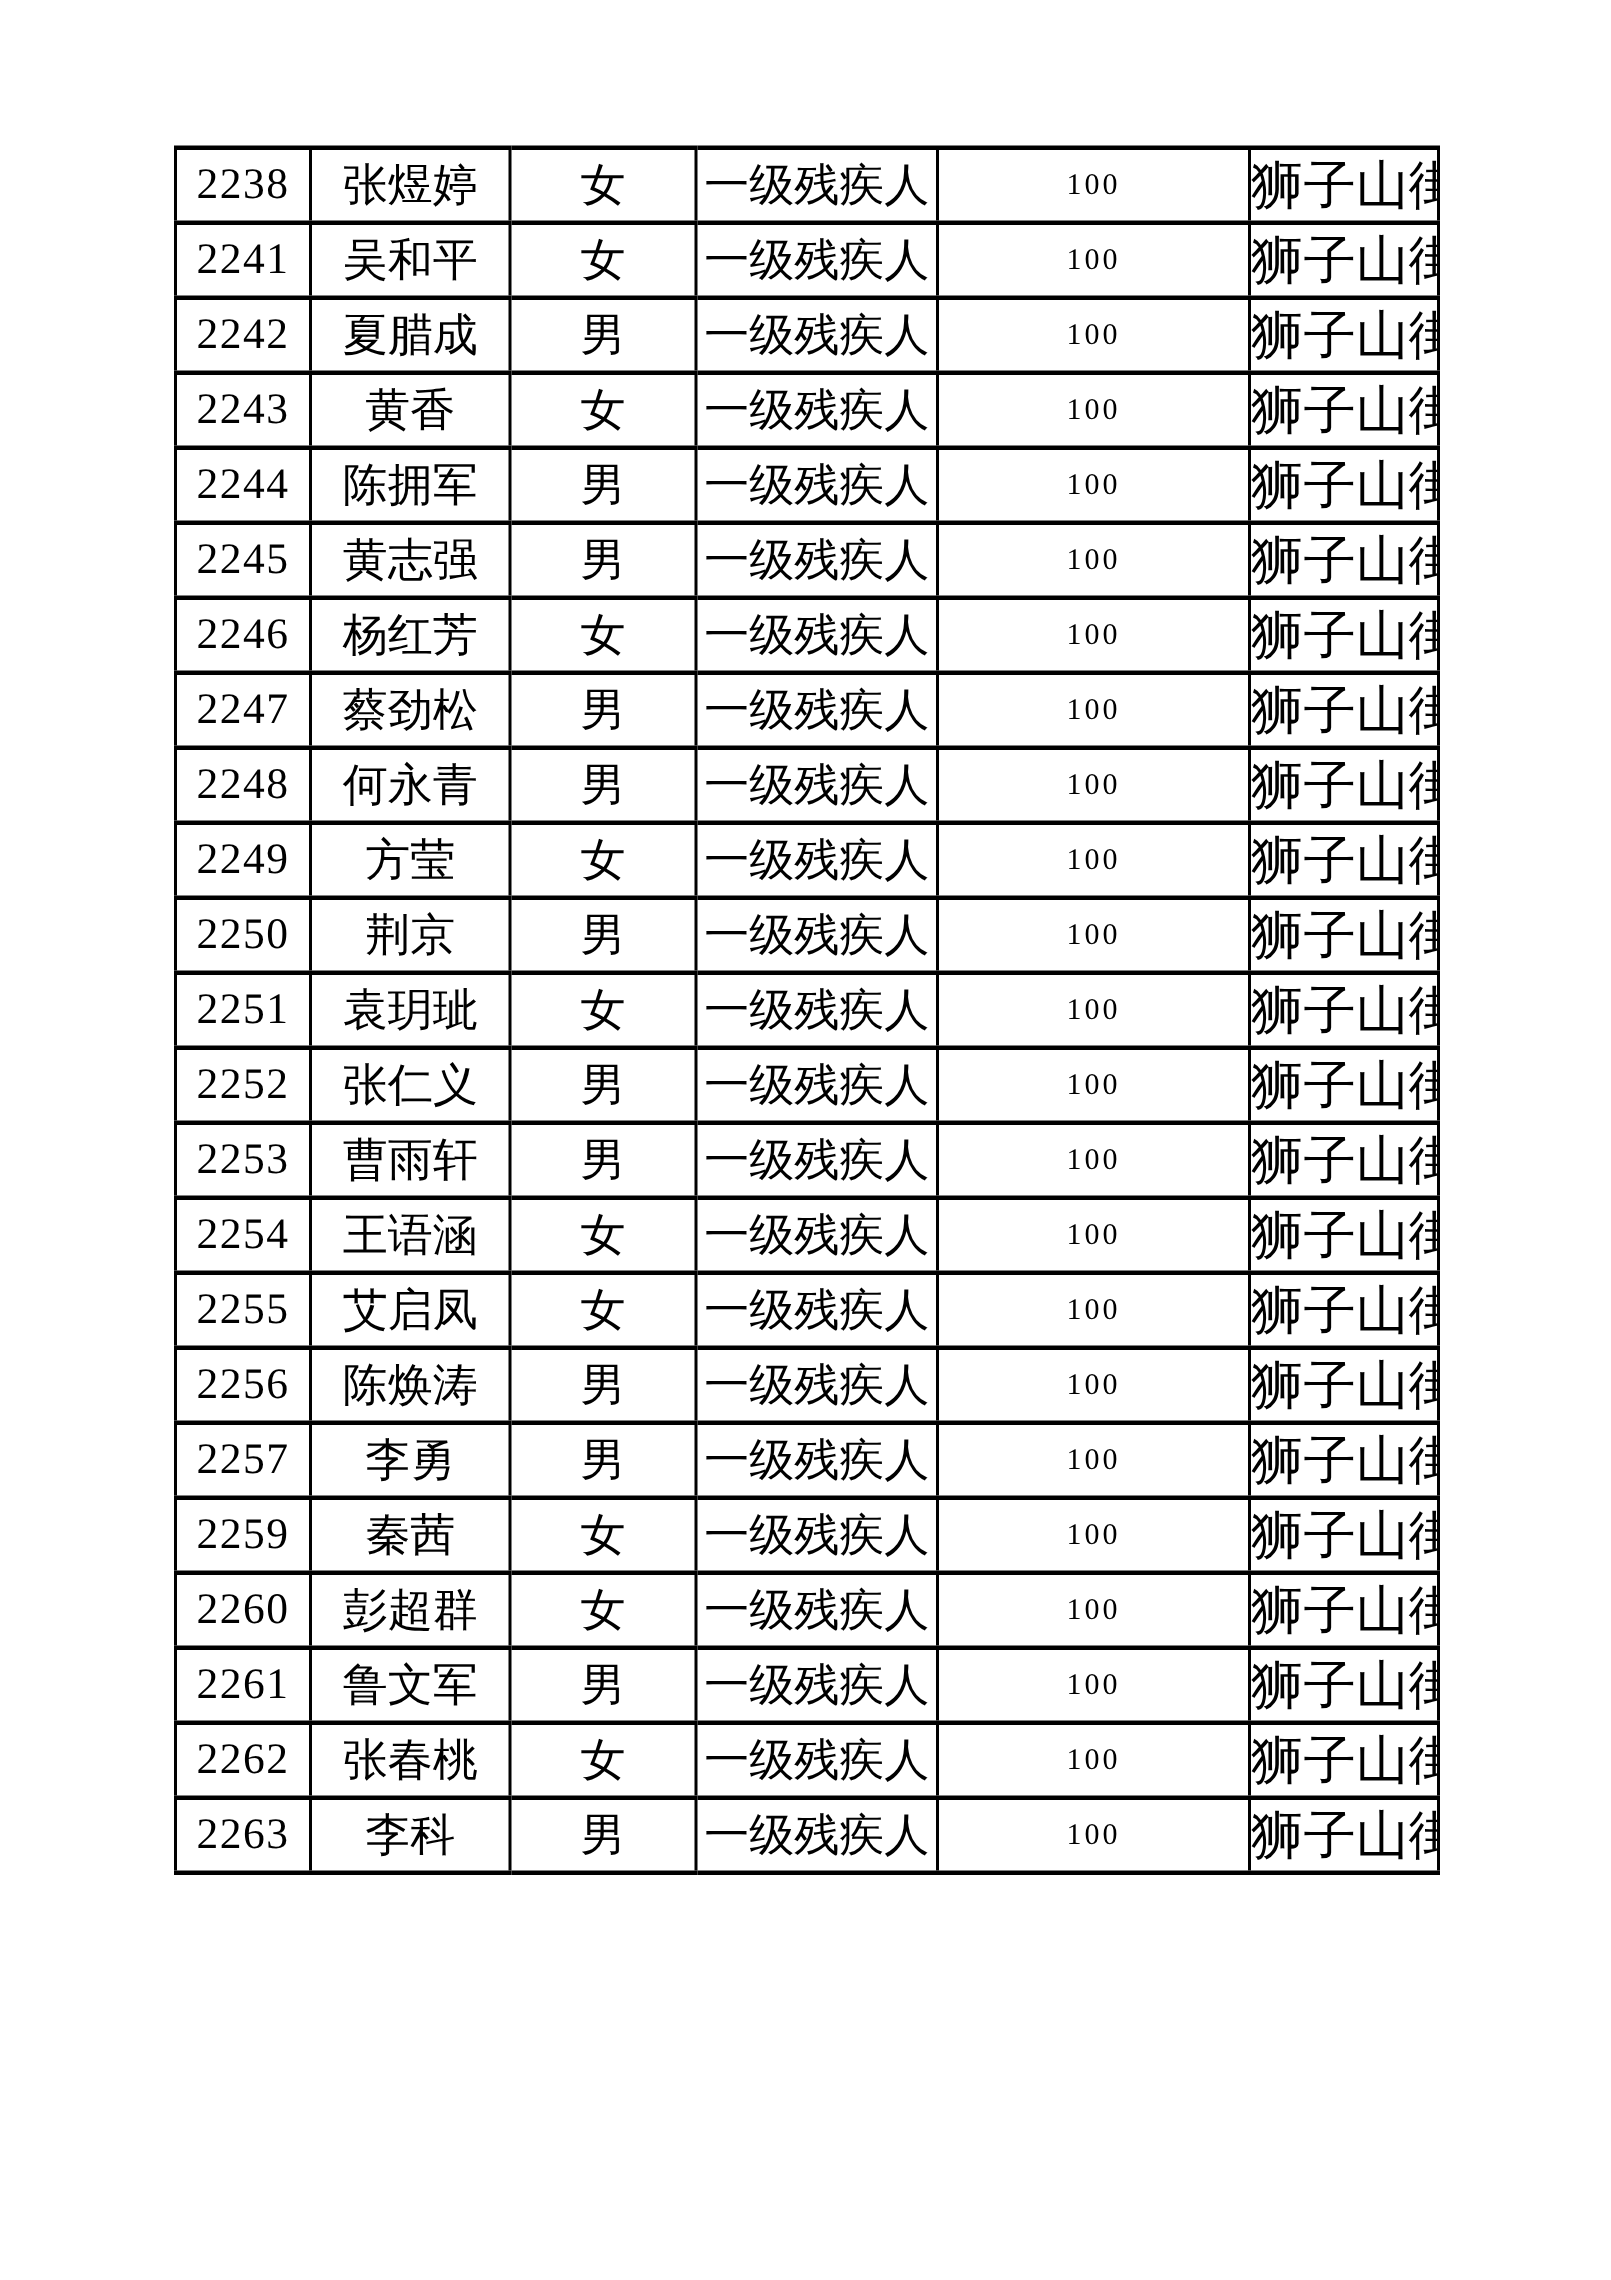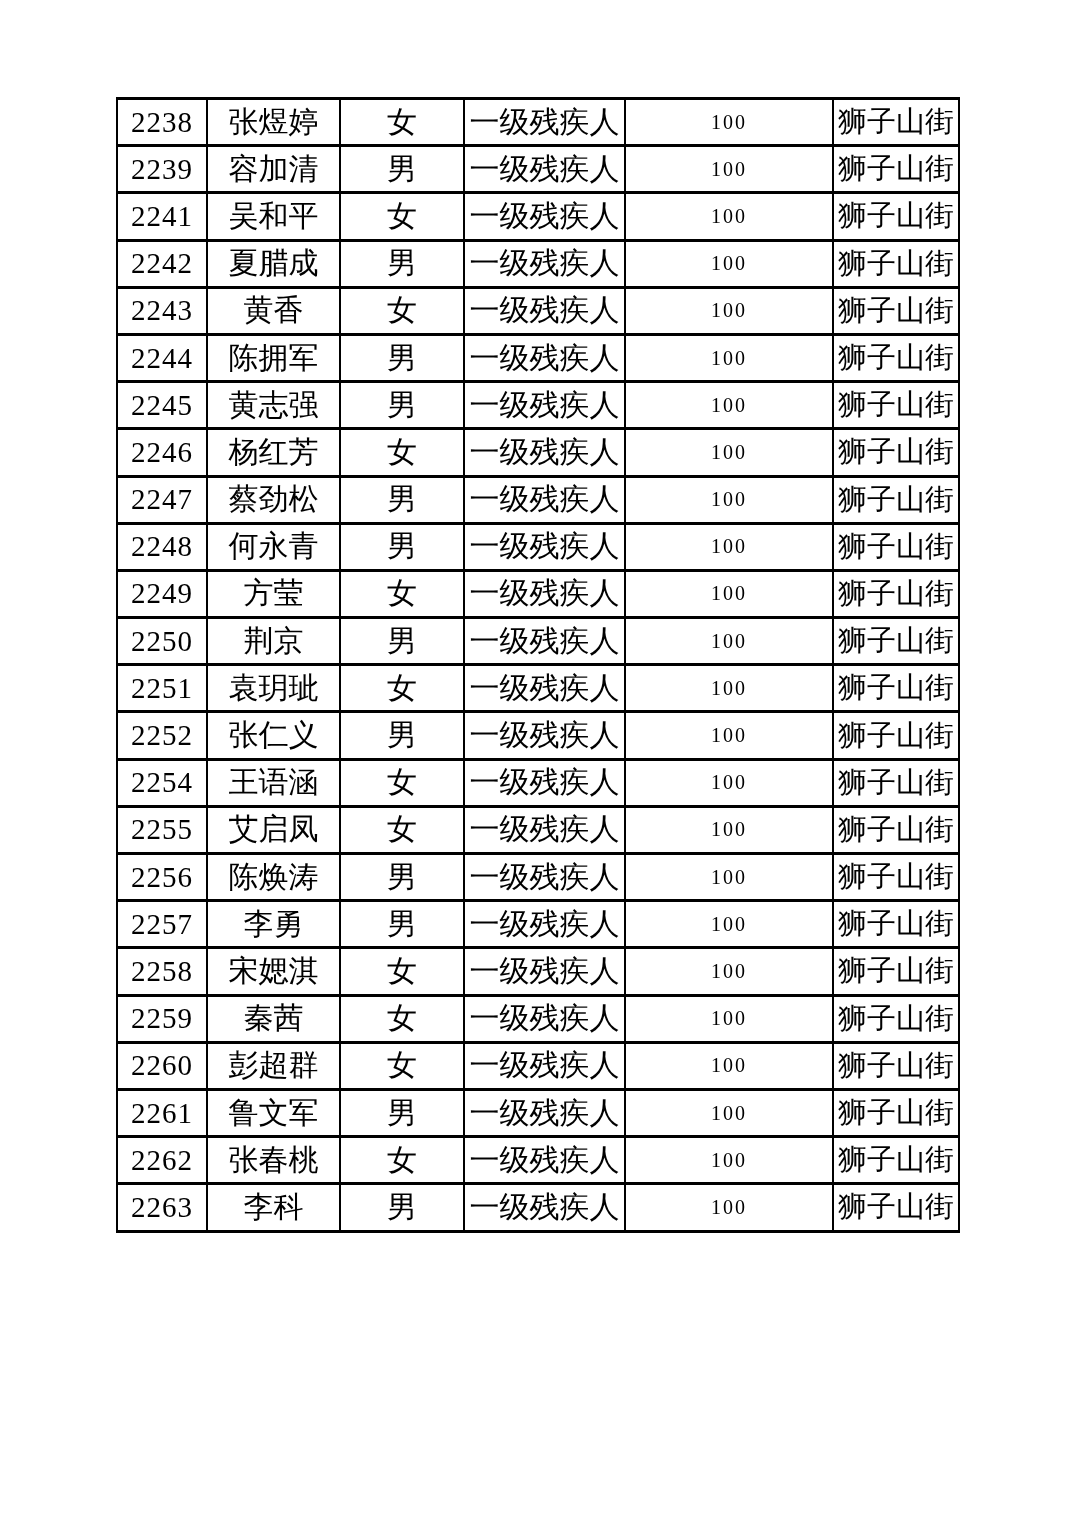--- a/index.html
+++ b/index.html
@@ -45,21 +45,21 @@
   td.c-cjk {
     font-family: "Liberation Serif", "DejaVu Serif", serif;
     font-size: 30px;
   }
   td.c-amount {
     font-size: 20px;
     letter-spacing: 2px;
     vertical-align: middle;
   }
   td.c-street {
-    font-size: 29px;
+    font-size: 35px;
   }
 </style>
 </head>
 <body>
 
 <div class="page">
   <table class="roster">
     <colgroup>
       <col style="width:90px">
       <col style="width:133px">
@@ -71,28 +71,20 @@
     <tbody id="roster-body">
         <tr>
     <td class="c-num">2238</td>
     <td class="c-cjk">张煜婷</td>
     <td class="c-cjk">女</td>
     <td class="c-cjk">一级残疾人</td>
     <td class="c-num c-amount">100</td>
     <td class="c-cjk c-street">狮子山街</td>
   </tr>
         <tr>
-    <td class="c-num">2239</td>
-    <td class="c-cjk">容加清</td>
-    <td class="c-cjk">男</td>
-    <td class="c-cjk">一级残疾人</td>
-    <td class="c-num c-amount">100</td>
-    <td class="c-cjk c-street">狮子山街</td>
-  </tr>
-        <tr>
     <td class="c-num">2241</td>
     <td class="c-cjk">吴和平</td>
     <td class="c-cjk">女</td>
     <td class="c-cjk">一级残疾人</td>
     <td class="c-num c-amount">100</td>
     <td class="c-cjk c-street">狮子山街</td>
   </tr>
         <tr>
     <td class="c-num">2242</td>
     <td class="c-cjk">夏腊成</td>
@@ -175,20 +167,28 @@
   </tr>
         <tr>
     <td class="c-num">2252</td>
     <td class="c-cjk">张仁义</td>
     <td class="c-cjk">男</td>
     <td class="c-cjk">一级残疾人</td>
     <td class="c-num c-amount">100</td>
     <td class="c-cjk c-street">狮子山街</td>
   </tr>
         <tr>
+    <td class="c-num">2253</td>
+    <td class="c-cjk">曹雨轩</td>
+    <td class="c-cjk">男</td>
+    <td class="c-cjk">一级残疾人</td>
+    <td class="c-num c-amount">100</td>
+    <td class="c-cjk c-street">狮子山街</td>
+  </tr>
+        <tr>
     <td class="c-num">2254</td>
     <td class="c-cjk">王语涵</td>
     <td class="c-cjk">女</td>
     <td class="c-cjk">一级残疾人</td>
     <td class="c-num c-amount">100</td>
     <td class="c-cjk c-street">狮子山街</td>
   </tr>
         <tr>
     <td class="c-num">2255</td>
     <td class="c-cjk">艾启凤</td>
@@ -202,28 +202,20 @@
     <td class="c-cjk">陈焕涛</td>
     <td class="c-cjk">男</td>
     <td class="c-cjk">一级残疾人</td>
     <td class="c-num c-amount">100</td>
     <td class="c-cjk c-street">狮子山街</td>
   </tr>
         <tr>
     <td class="c-num">2257</td>
     <td class="c-cjk">李勇</td>
     <td class="c-cjk">男</td>
-    <td class="c-cjk">一级残疾人</td>
-    <td class="c-num c-amount">100</td>
-    <td class="c-cjk c-street">狮子山街</td>
-  </tr>
-        <tr>
-    <td class="c-num">2258</td>
-    <td class="c-cjk">宋媤淇</td>
-    <td class="c-cjk">女</td>
     <td class="c-cjk">一级残疾人</td>
     <td class="c-num c-amount">100</td>
     <td class="c-cjk c-street">狮子山街</td>
   </tr>
         <tr>
     <td class="c-num">2259</td>
     <td class="c-cjk">秦茜</td>
     <td class="c-cjk">女</td>
     <td class="c-cjk">一级残疾人</td>
     <td class="c-num c-amount">100</td>

